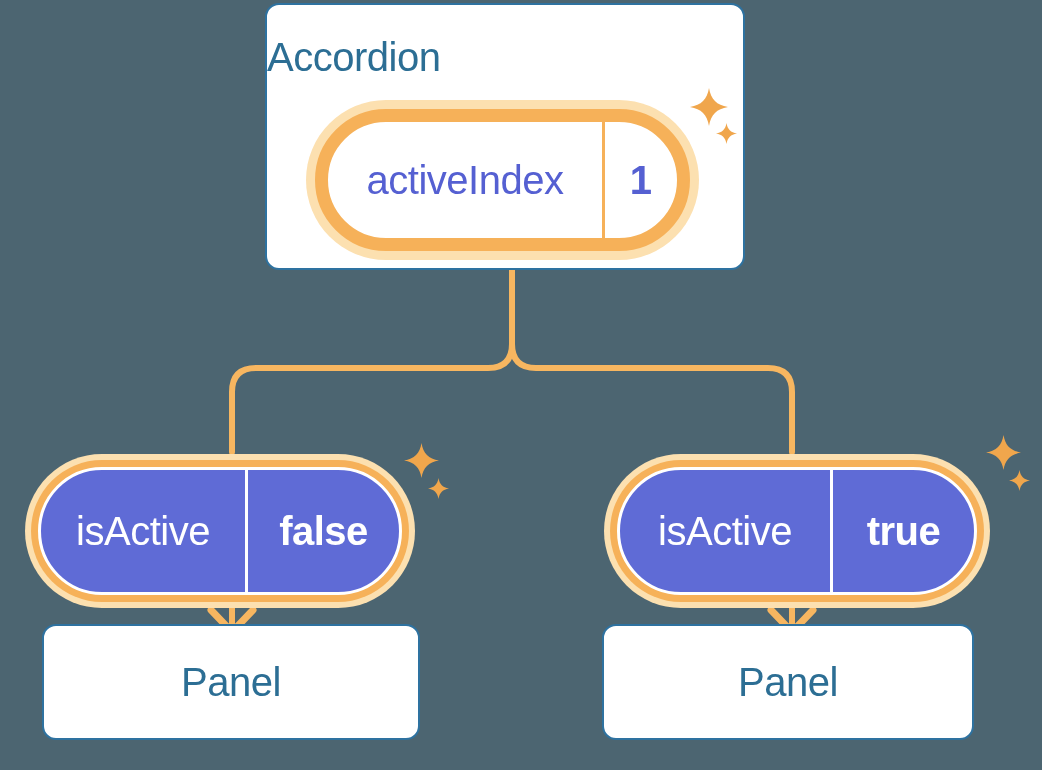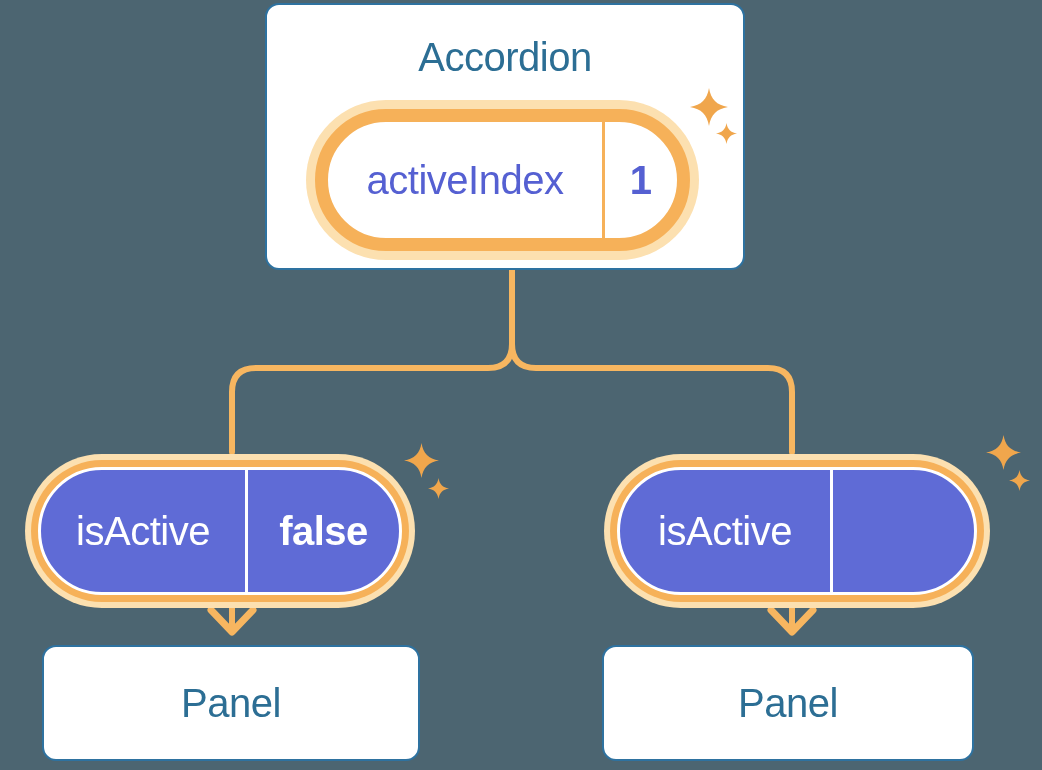--- a/index.html
+++ b/index.html
@@ -40,26 +40,26 @@
 
   .card{
     position:absolute;
     background:#ffffff;
     border:2.5px solid var(--box-border);
     border-radius:14px;
   }
   .accordion-card{left:265px;top:3px;width:480px;height:267px;}
   .card-title{
     margin-top:31px;
-    text-align:center;
+    text-align:left;
     font-size:40px;line-height:42px;font-weight:500;
     color:var(--heading);
     letter-spacing:-0.5px;
   }
-  .panel-card{top:645px;height:116px;display:flex;align-items:center;justify-content:center;text-align:right;}
+  .panel-card{top:624px;height:116px;display:flex;align-items:center;justify-content:center;text-align:right;}
   .panel-left{left:42px;width:378px;}
   .panel-right{left:602px;width:372px;}
   .panel-title{
     font-size:40px;font-weight:500;color:var(--heading);letter-spacing:-0.5px;
   }
 
   
   .state-pill{
     position:absolute;
     left:315px;top:109px;width:375px;height:142px;
@@ -136,20 +136,23 @@
     <div class="cell cell-value">
       <span class="prop-value">false</span>
     </div>
   </div>
 
   <div class="prop-pill prop-pill-right">
     <div class="cell cell-label">
       <span class="prop-label">isActive</span>
     </div>
     <div class="divider"></div>
+    <div class="cell cell-value">
+      <span class="prop-value">true</span>
+    </div>
   </div>
 
   <div class="card panel-card panel-left">
     <span class="panel-title">Panel</span>
   </div>
   <div class="card panel-card panel-right">
     <span class="panel-title">Panel</span>
   </div>
 
   <svg class="sparkle" style="left:690px;top:88px" width="38" height="38" viewBox="0 0 24 24">

